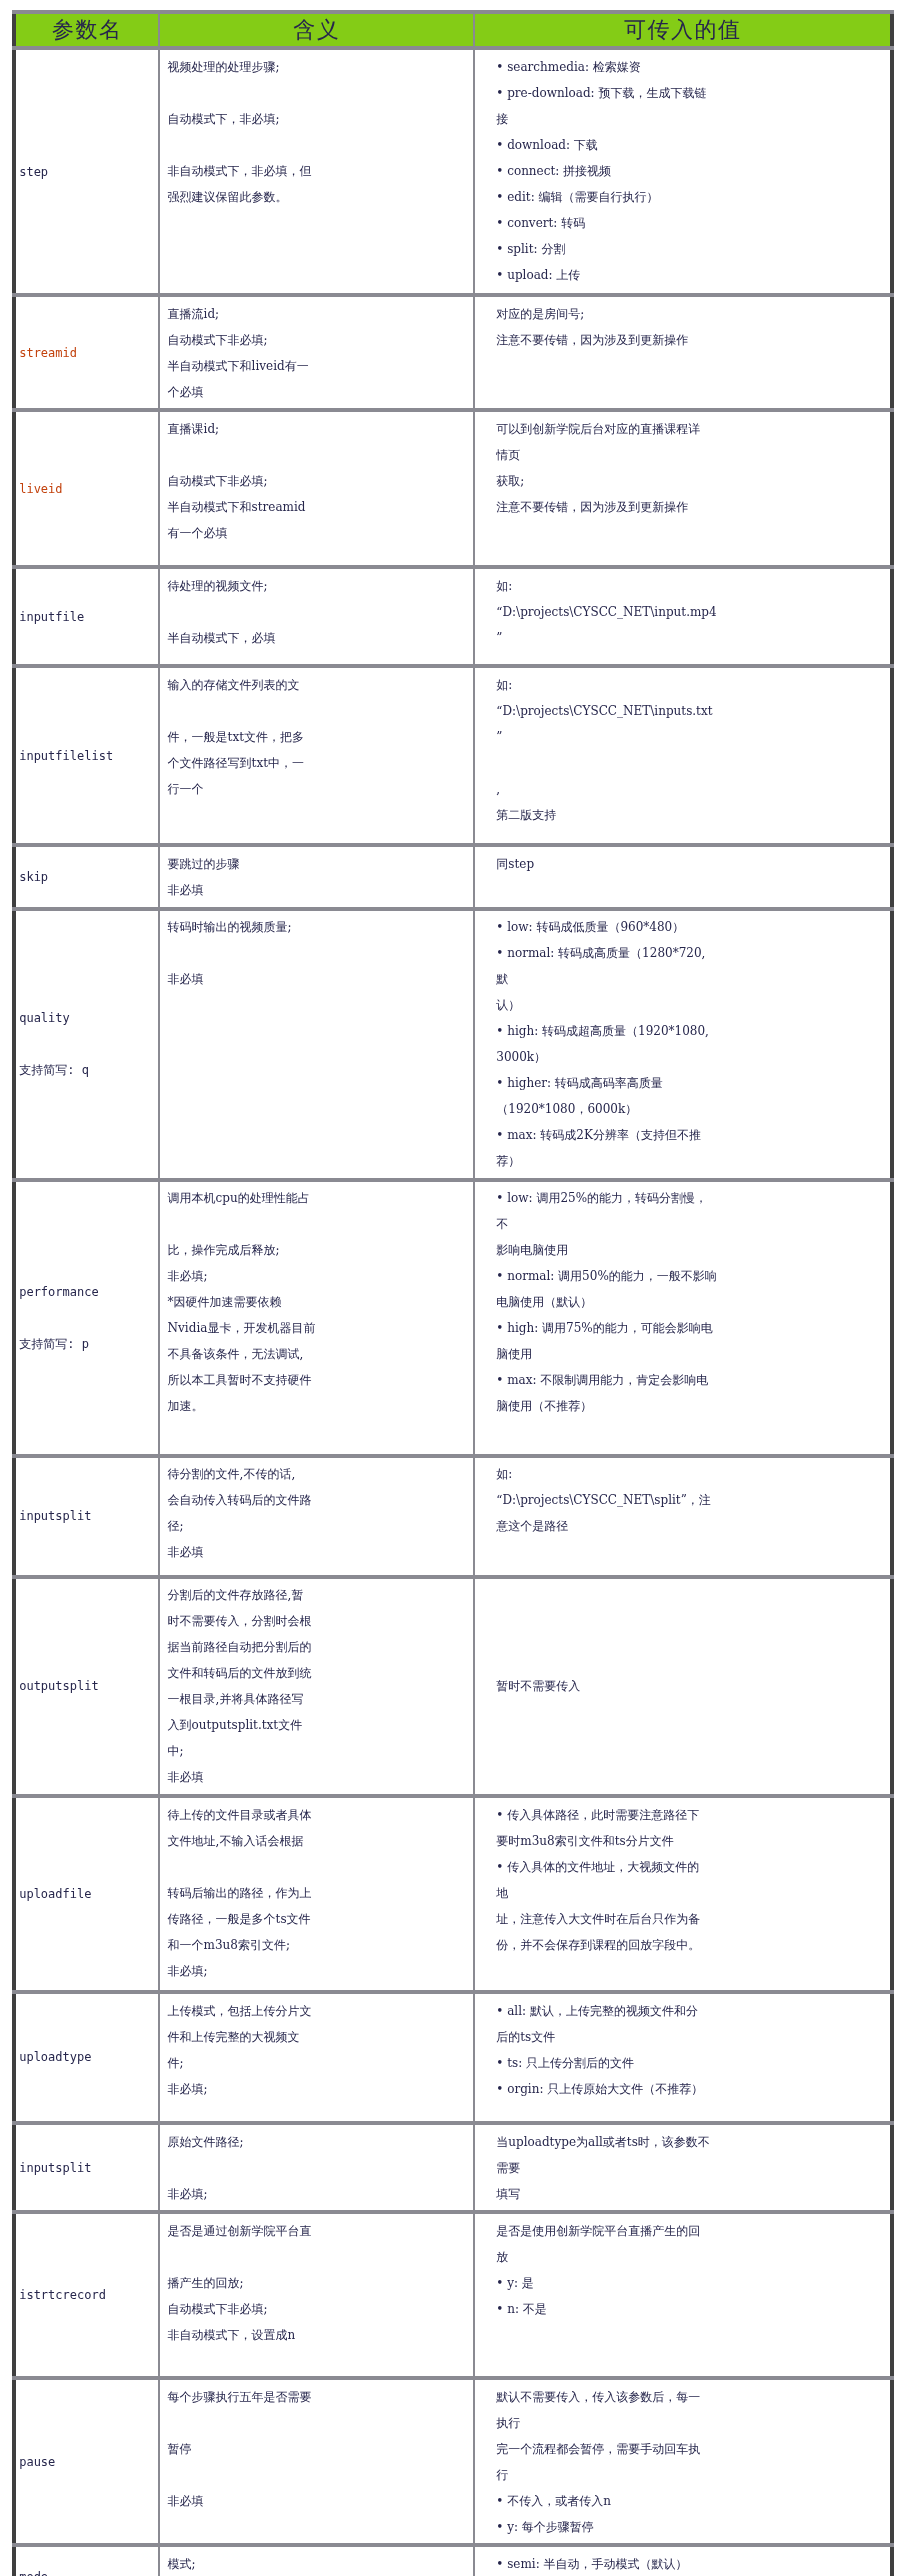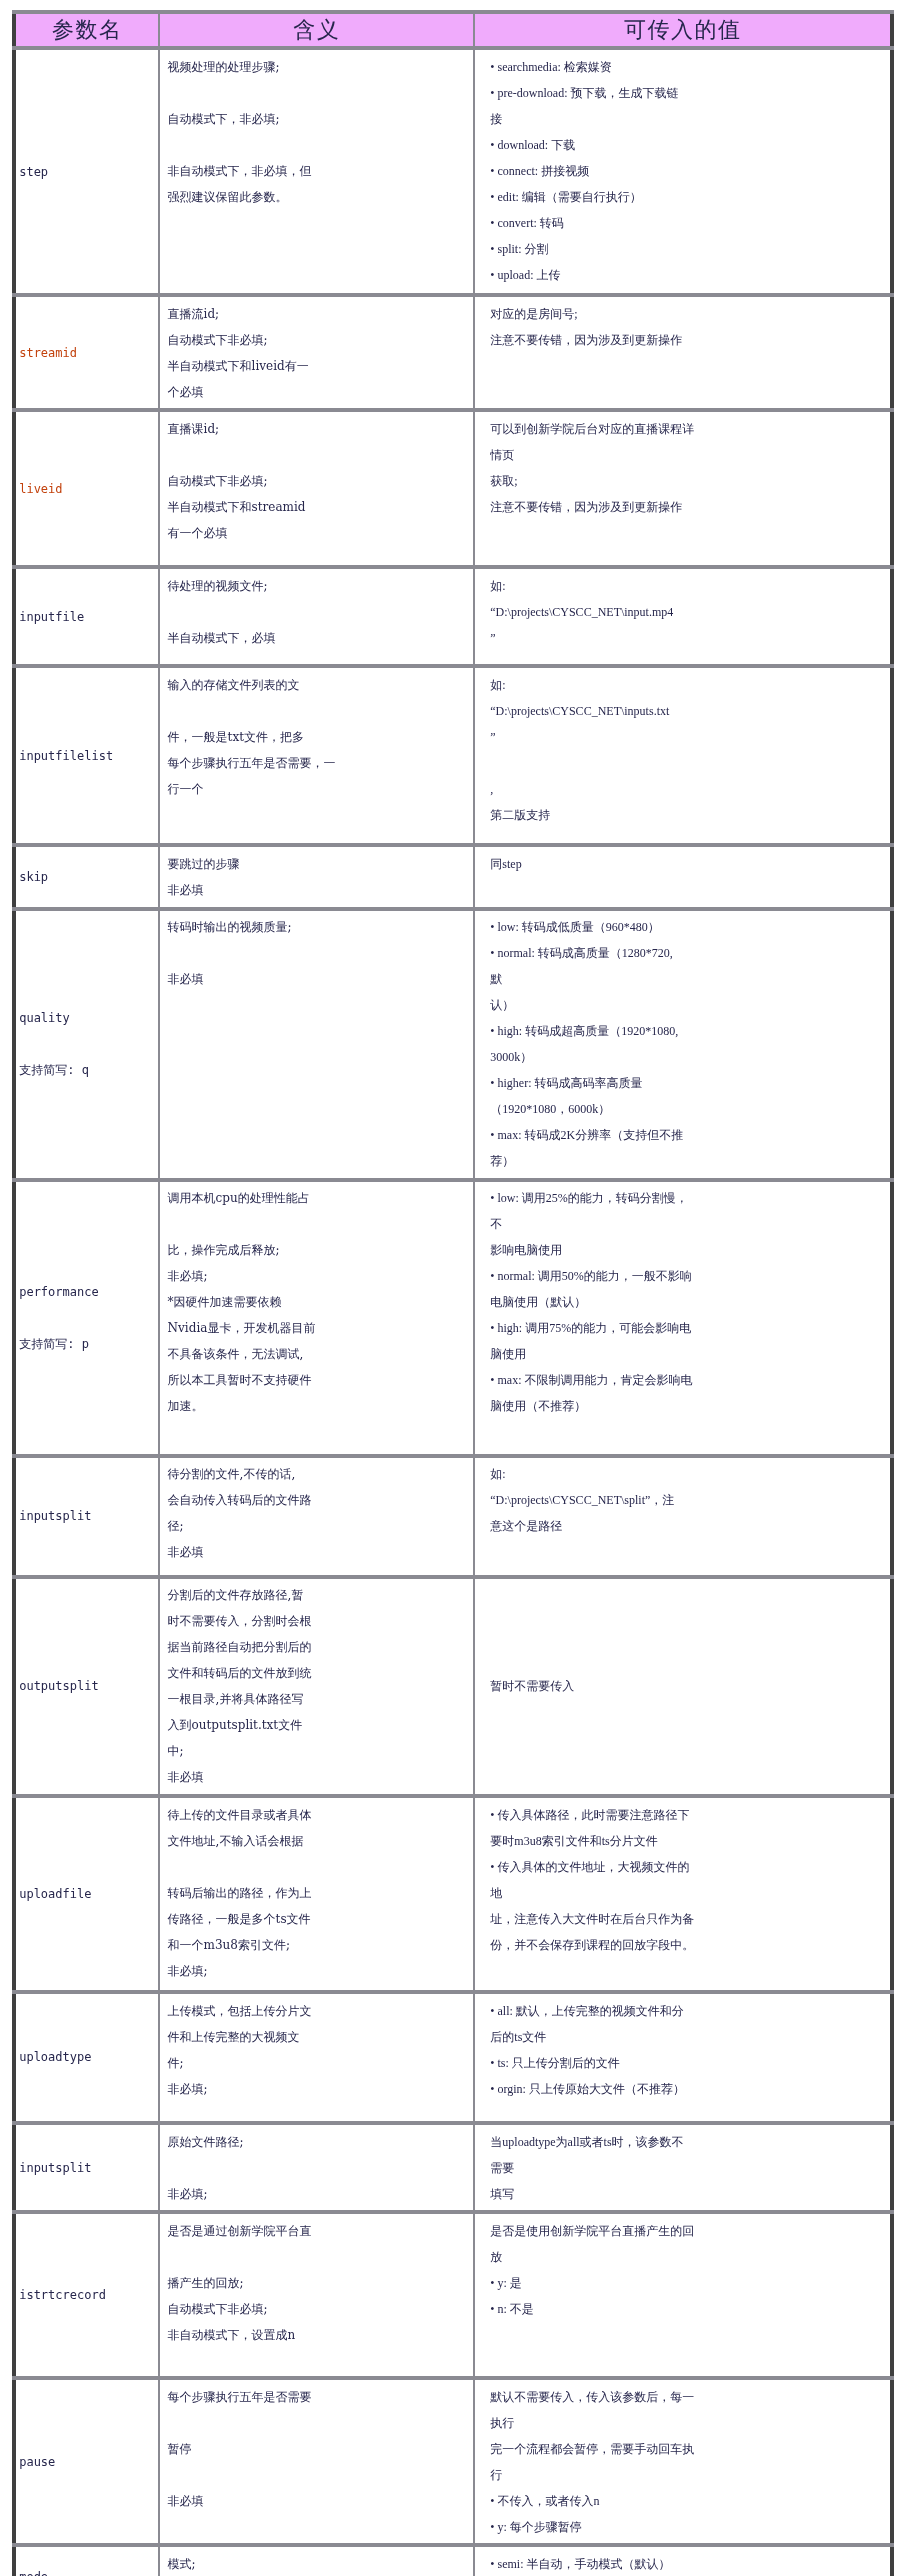--- a/index.html
+++ b/index.html
@@ -1,24 +1,24 @@
 <!DOCTYPE html>
 <html style="font-size:11.6px"><head>
 <meta charset="utf-8">
 <style>
   html,body{margin:0;padding:0;background:#ffffff;}
   body{width:903px;font-family:"DejaVu Serif","Liberation Serif",serif;color:#26264c;}
   .page{padding:10.2px 12.3px 13px 12.3px;}
   table.params{border-collapse:collapse;width:879px;table-layout:fixed;border:4.4px solid #3f3f3f;}
   th,td{border:2.2px solid #8a8a92;border-top-width:4.4px;border-bottom-width:4.4px;box-sizing:border-box;}
-  th{background:#f0abfc;height:36px;font-size:22px;font-weight:normal;text-align:center;vertical-align:middle;letter-spacing:1.5px;}
+  th{background:#84cc16;height:36px;font-size:22px;font-weight:normal;text-align:center;vertical-align:middle;letter-spacing:1.5px;}
   td{font-size:12px;line-height:26px;vertical-align:top;padding:3.6px 7.3px;}
   td.param-cell{font-family:"DejaVu Sans Mono","Liberation Mono",monospace;text-align:left;vertical-align:middle;white-space:pre-line;word-break:break-all;padding:3.6px 2.9px;}
   td.meaning-cell,td.values-cell{white-space:pre-line;text-align:left;}
-  td.values-cell{padding-left:15px;font-family:Liberation Serif, serif;}
+  td.values-cell{padding-left:21px;}
   .pink{color:#c2410c;}
   
   tbody tr:nth-child(1) td{height:247px}
   tbody tr:nth-child(2) td{height:102px}
   tbody tr:nth-child(3) td{height:157px}
   tbody tr:nth-child(4) td{height:99px}
   tbody tr:nth-child(5) td{height:179px}
   tbody tr:nth-child(6) td{height:58px}
   tbody tr:nth-child(7) td{height:270px}
   tbody tr:nth-child(8) td{height:276px}
@@ -96,21 +96,21 @@
 半自动模式下，必填</td>
           <td class="values-cell">如:
 “D:\projects\CYSCC_NET\input.mp4
 ”</td>
         </tr>
         <tr>
           <td class="param-cell">inputfilelist</td>
           <td class="meaning-cell">输入的存储文件列表的文
 
 件，一般是txt文件，把多
-每个步骤执行五年是否需要，一
+个文件路径写到txt中，一
 行一个</td>
           <td class="values-cell">如:
 “D:\projects\CYSCC_NET\inputs.txt
 ”
 
 ,
 第二版支持</td>
         </tr>
         <tr>
           <td class="param-cell">skip</td>

